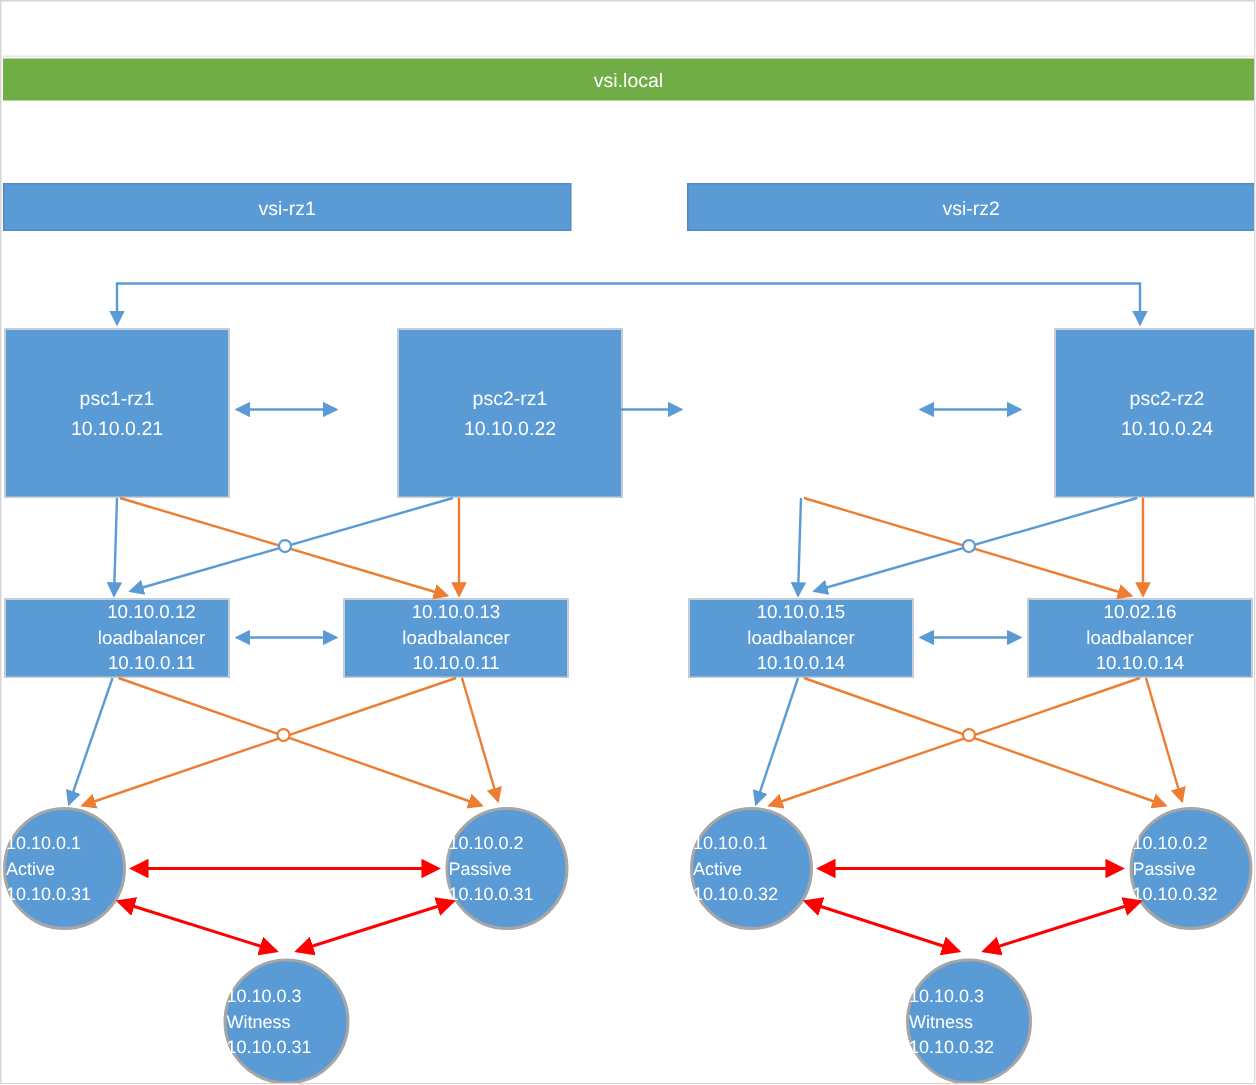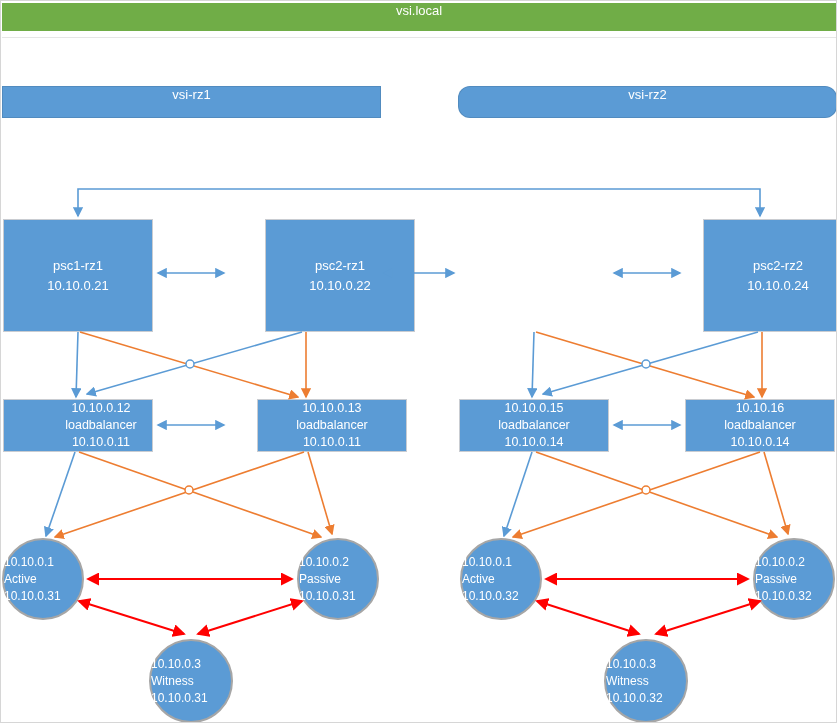--- a/index.html
+++ b/index.html
@@ -1,21 +1,21 @@
 <!DOCTYPE html>
 <html style="--domain-green: #70AD47; --node-blue: #5B9BD5; --arrow-blue: #5B9BD5; --arrow-orange: #ED7D31; --arrow-red: #FF0000; --box-border: #C9CCD1; --circle-border: #A6A6A6; --canvas-border: #D6D6D6; --text-white: #FFFFFF;"><head>
 <meta charset="utf-8">
 <style>
   * { margin:0; padding:0; box-sizing:border-box; }
   html,body { background:#fff; }
   body { font-family:"Liberation Sans", sans-serif; }
   .canvas { position:relative; width:837px; height:723px; background:#fff;
             border:1px solid var(--canvas-border,#d6d6d6); overflow:hidden; }
-  .bar { position:absolute; display:flex; align-items:flex-start; justify-content:center;
-         color:var(--text-white,#fff); font-size:13px; }
+  .bar { position:absolute; display:flex; align-items:center; justify-content:center;
+         color:var(--text-white,#fff); font-size:13px;margin-top:36px; }
   .domain-bar { left:1px; top:2px; width:834px; height:28px; background:var(--domain-green,#70AD47); }
   .sep { position:absolute; left:1px; top:36px; width:834px; height:1px; background:#e6e6e6; }
   .zone-bar { top:85px; width:379px; height:32px; background:var(--node-blue,#5B9BD5);
               border:1px solid rgba(0,0,0,.10); }
   .box { position:absolute; background:var(--node-blue,#5B9BD5); border:1px solid var(--box-border,#c9ccd1);
          color:var(--text-white,#fff); display:flex; flex-direction:column; align-items:center;
          justify-content:center; text-align:center; }
   .psc { top:218px; width:150px; height:113px; font-size:13px; line-height:20px; }
   .lb  { top:398px; width:150px; height:53px; font-size:12.5px; line-height:17px; }
   .circle { position:absolute; width:82px; height:82px; border-radius:50%;
@@ -39,21 +39,21 @@
 <div class="canvas">
 
   <div class="bar domain-bar">
     <span>vsi.local</span>
   </div>
   <div class="sep"></div>
 
   <div class="bar zone-bar" style="left:1px;">
     <span>vsi-rz1</span>
   </div>
-  <div class="bar zone-bar" style="left:457px;border-radius:12px;">
+  <div class="bar zone-bar" style="left:457px;">
     <span>vsi-rz2</span>
   </div>
 
   <div class="box psc" style="left:2px;">
     <div>psc1-rz1</div>
     <div>10.10.0.21</div>
   </div>
   <div class="box psc" style="left:228px;margin-left:36px;">
     <div>psc2-rz1</div>
     <div>10.10.0.22</div>
@@ -61,32 +61,32 @@
   <div class="box psc" style="left:702px;align-items:center;">
     <div>psc2-rz2</div>
     <div>10.10.0.24</div>
   </div>
 
   <div class="box lb" style="left:2px;padding-left:46px;">
     <div>10.10.0.12</div>
     <div>loadbalancer</div>
     <div>10.10.0.11</div>
   </div>
-  <div class="box lb" style="left:228px;margin-left:28px;">
+  <div class="box lb" style="left:228px;">
     <div>10.10.0.13</div>
     <div>loadbalancer</div>
     <div>10.10.0.11</div>
   </div>
   <div class="box lb" style="left:458px;">
     <div>10.10.0.15</div>
     <div>loadbalancer</div>
     <div>10.10.0.14</div>
   </div>
   <div class="box lb" style="left:684px;">
-    <div>10.10.16</div>
+    <div>10.02.16</div>
     <div>loadbalancer</div>
     <div>10.10.0.14</div>
   </div>
 
   <div class="circle" style="left:1px;top:537px;">
     <div>10.10.0.1</div>
     <div>Active</div>
     <div>10.10.0.31</div>
   </div>
   <div class="circle" style="left:296px;top:537px;">

